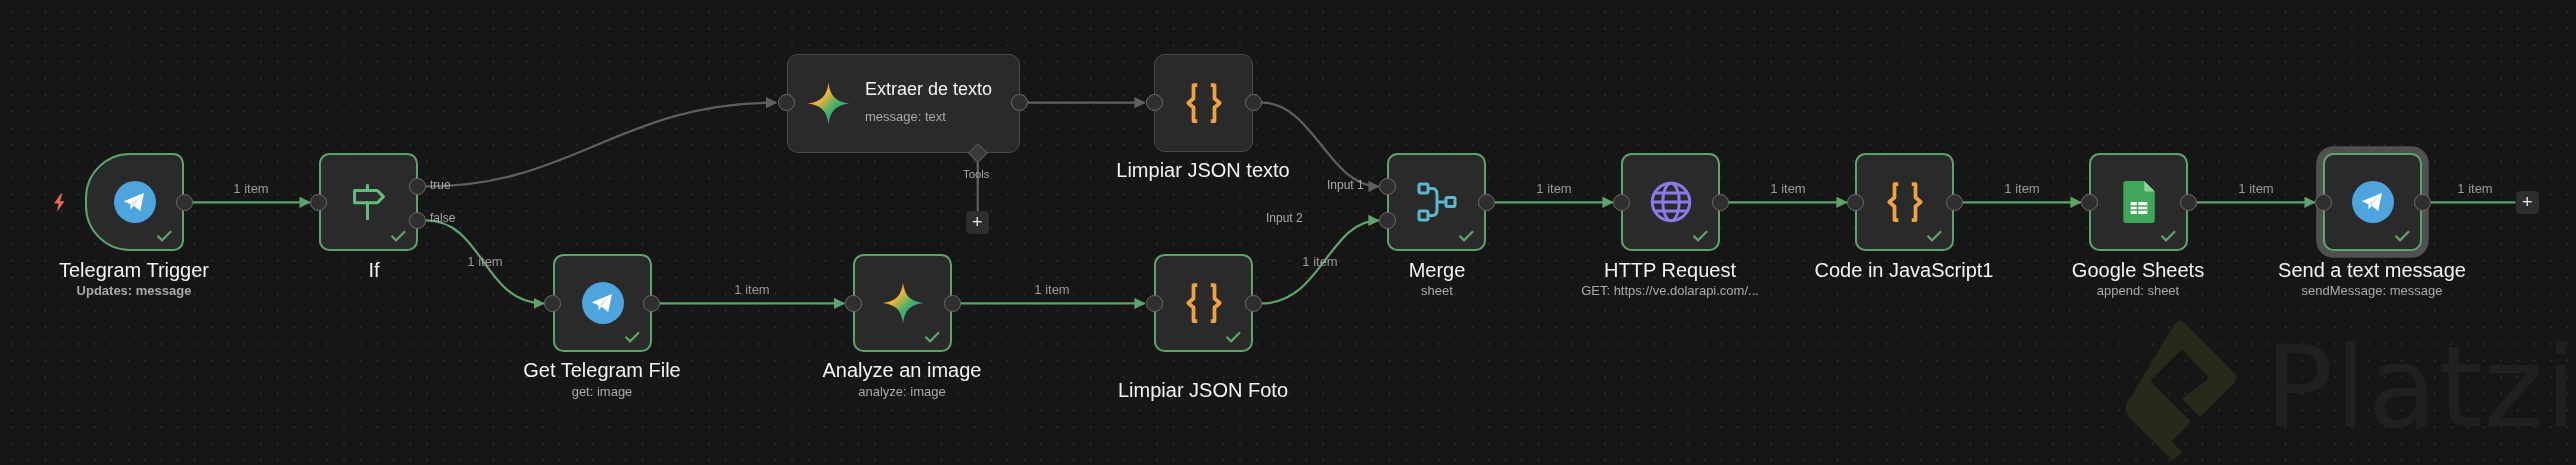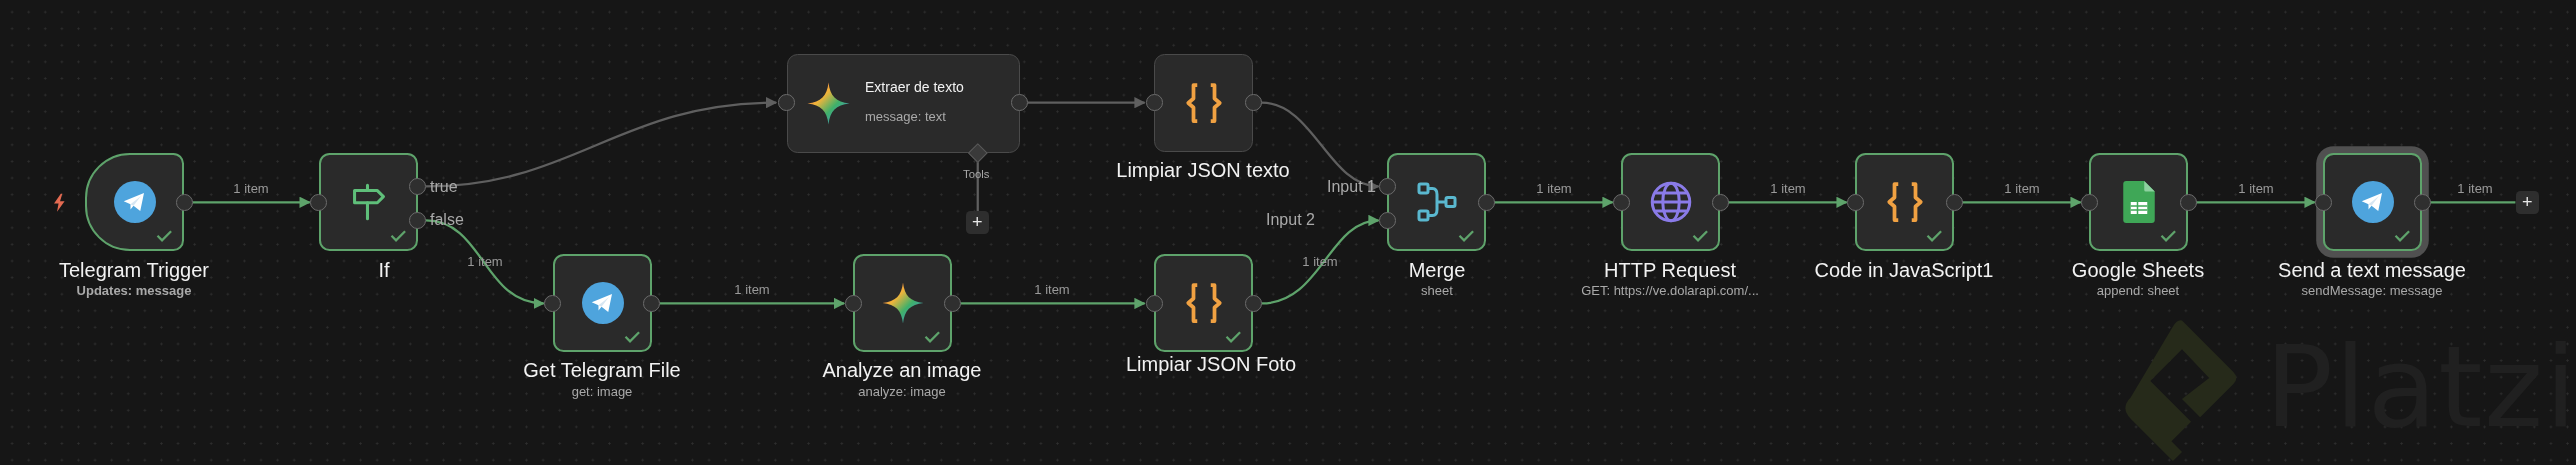--- a/index.html
+++ b/index.html
@@ -32,30 +32,30 @@
   }
   .node-title {
     position: absolute; color: #f2f2f2; font-size: 20px; white-space: nowrap;
     transform: translateX(-50%); text-align: center;
   }
   .node-sub {
     position: absolute; color: #a9a9a9; font-size: 13px; white-space: nowrap;
     transform: translateX(-50%); text-align: center;
   }
   .edge-label { position: absolute; color: #9a9a9a; font-size: 13px; white-space: nowrap; transform: translateX(-50%); }
-  .port-label { position: absolute; color: #a9a9a9; font-size: 16px; white-space: nowrap; }
+  .port-label { position: absolute; color: #a9a9a9; font-size: 12px; white-space: nowrap; }
   .plus-btn {
     position: absolute; width: 22.6px; height: 22.6px; border-radius: 4.5px;
     background: #2e2e2e; color: #e8e8e8; font-size: 18px; line-height: 22px; text-align: center;
   }
   .wide-node {
     position: absolute; box-sizing: border-box; width: 233px; height: 99px;
     background: #2a2a2a; border: 1.5px solid #4a4a4a; border-radius: 10.6px;
   }
-  .wide-node .wtitle { position: absolute; left: 77px; top: 24px; color: #f2f2f2; font-size: 14px; white-space: nowrap; }
+  .wide-node .wtitle { position: absolute; left: 77px; top: 24px; color: #f2f2f2; font-size: 18px; white-space: nowrap; }
   .wide-node .wsub { position: absolute; left: 77px; top: 54px; color: #a9a9a9; font-size: 13px; white-space: nowrap; }
   .wide-node .wicon { position: absolute; left: 18px; top: 26.4px; }
   .diamond {
     position: absolute; width: 13.6px; height: 13.6px; background: #3a3a3a;
     border: 1.5px solid #5a5a5a; transform: rotate(45deg); box-sizing: border-box;
   }
   .watermark-text {
     position: absolute; left: 2265px; top: 321px; font-size: 113px; color: #202020;
     font-family: "DejaVu Sans", sans-serif; letter-spacing: 1.5px;
   }
@@ -116,21 +116,21 @@
     </svg>
     <svg class="check" viewBox="0 0 22 18">
         <path d="M2 9 L8 15 L20 3" stroke="#5ea36b" stroke-width="3" fill="none"></path>
       </svg>
   </div>
   <div class="port" style="left:310px;top:194px;"></div>
   <div class="port" style="left:409px;top:178px;"></div>
   <div class="port" style="left:409px;top:212px;"></div>
   <div class="port-label" style="left:430px;top:178px;">true</div>
   <div class="port-label" style="left:430px;top:211px;">false</div>
-  <div class="node-title" style="left:384px;top:259px;text-align:right;">If</div>
+  <div class="node-title" style="left:374px;top:259px;text-align:right;">If</div>
   <div class="edge-label" style="left:485px;top:254px;">1 item</div>
 
   <div class="wide-node" style="left:787px;top:54px;">
     <svg class="wicon" width="45" height="45" viewBox="0 0 60 60">
       <defs>
         <linearGradient id="gem1" x1="0" y1="0" x2="1" y2="1">
           <stop offset="0" stop-color="#e8454b"></stop>
           <stop offset="0.35" stop-color="#f3b43a"></stop>
           <stop offset="0.6" stop-color="#3fb06a"></stop>
           <stop offset="1" stop-color="#4a8df6"></stop>
@@ -199,21 +199,21 @@
     <svg class="icon" width="41" height="42" viewBox="0 0 54 56">
       <path d="M18 4 H13 V22 L6 28 L13 34 V52 H18" stroke="#f0a142" stroke-width="5" fill="none" stroke-linejoin="round"></path>
       <path d="M36 4 H41 V22 L48 28 L41 34 V52 H36" stroke="#f0a142" stroke-width="5" fill="none" stroke-linejoin="round"></path>
     </svg>
     <svg class="check" viewBox="0 0 22 18">
         <path d="M2 9 L8 15 L20 3" stroke="#5ea36b" stroke-width="3" fill="none"></path>
       </svg>
   </div>
   <div class="port" style="left:1146px;top:295px;"></div>
   <div class="port" style="left:1245px;top:295px;"></div>
-  <div class="node-title" style="left:1203px;top:353px;margin-left:8px;">Limpiar JSON Foto</div>
+  <div class="node-title" style="left:1203px;top:379px;">Limpiar JSON Foto</div>
   <div class="edge-label" style="left:1320px;top:254px;">1 item</div>
 
   <div class="node" style="left:1387px;top:153px;">
     <svg class="icon" width="42" height="42" viewBox="0 0 56 56">
       <rect x="4" y="4" width="12" height="12" rx="2" stroke="#5ab8cf" stroke-width="4" fill="none"></rect>
       <rect x="4" y="40" width="12" height="12" rx="2" stroke="#5ab8cf" stroke-width="4" fill="none"></rect>
       <rect x="40" y="22" width="12" height="12" rx="2" stroke="#5ab8cf" stroke-width="4" fill="none"></rect>
       <path d="M16 10 H22 Q28 10 28 18 V38 Q28 46 22 46 H16 M28 28 H40" stroke="#5ab8cf" stroke-width="4" fill="none"></path>
     </svg>
     <svg class="check" viewBox="0 0 22 18">

